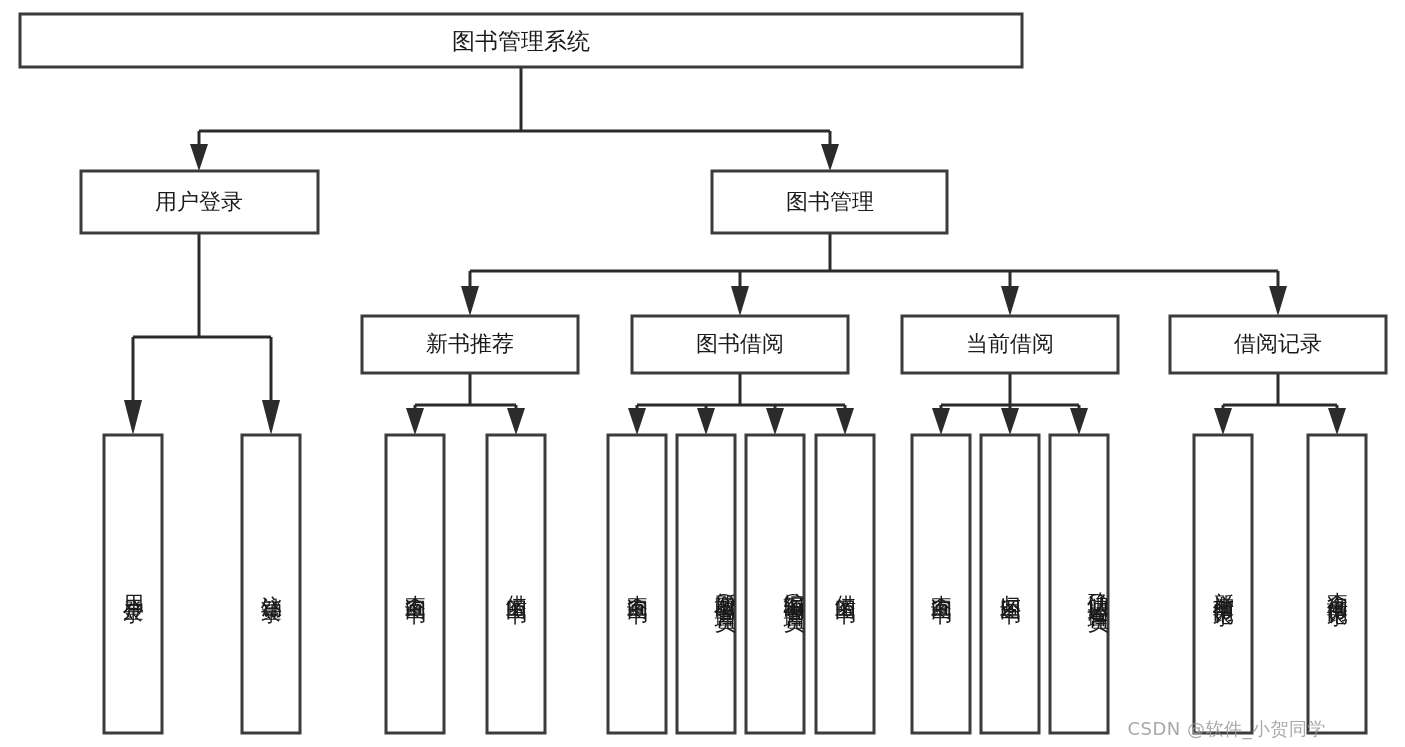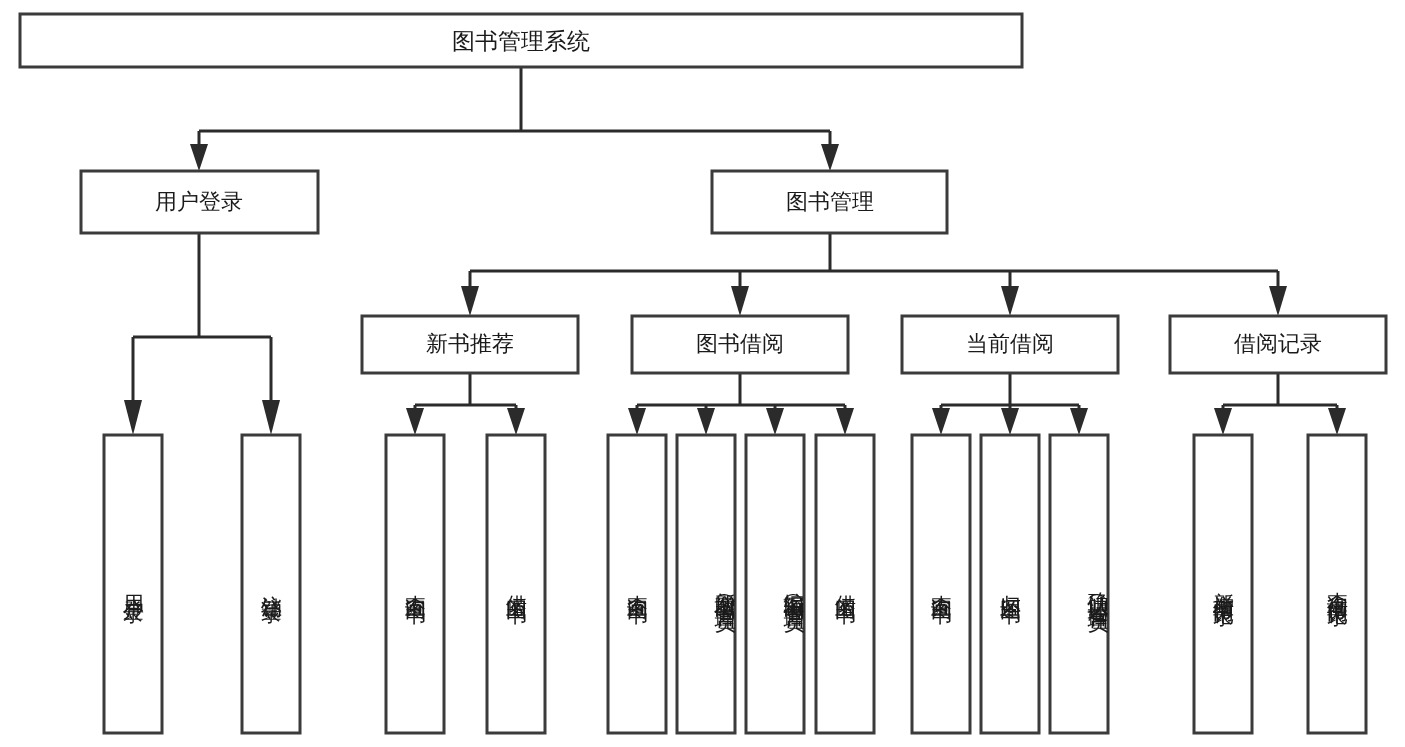--- a/index.html
+++ b/index.html
@@ -225,14 +225,15 @@
   <div class="leaf-label" style="left:746px; top:435px; width:58px; height:298px; align-items:flex-start; padding-top:8px; box-sizing:border-box;">编辑图书（管理员）</div>
   <div class="leaf-label" style="left:816px; top:435px; width:58px; height:298px;">借阅图书</div>
 
   <div class="leaf-label" style="left:912px; top:435px; width:58px; height:298px;">查询图书</div>
   <div class="leaf-label" style="left:981px; top:435px; width:58px; height:298px;">归还图书</div>
   <div class="leaf-label" style="left:1050px; top:435px; width:58px; height:298px; align-items:flex-start; padding-top:8px; box-sizing:border-box;">确认归还（管理员）</div>
 
   <div class="leaf-label" style="left:1194px; top:435px; width:58px; height:298px;">新增借阅记录</div>
   <div class="leaf-label" style="left:1308px; top:435px; width:58px; height:298px;">查询借阅记录</div>
 
+  <div class="watermark">CSDN @软件_小贺同学</div>
 
 </div>
 
 </body></html>

